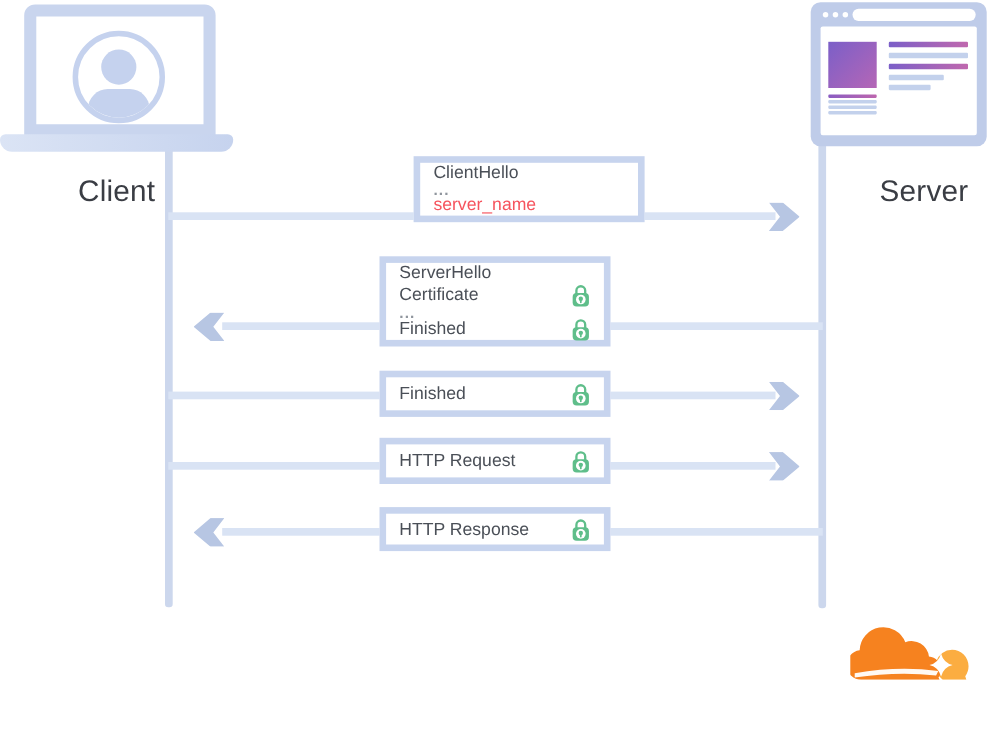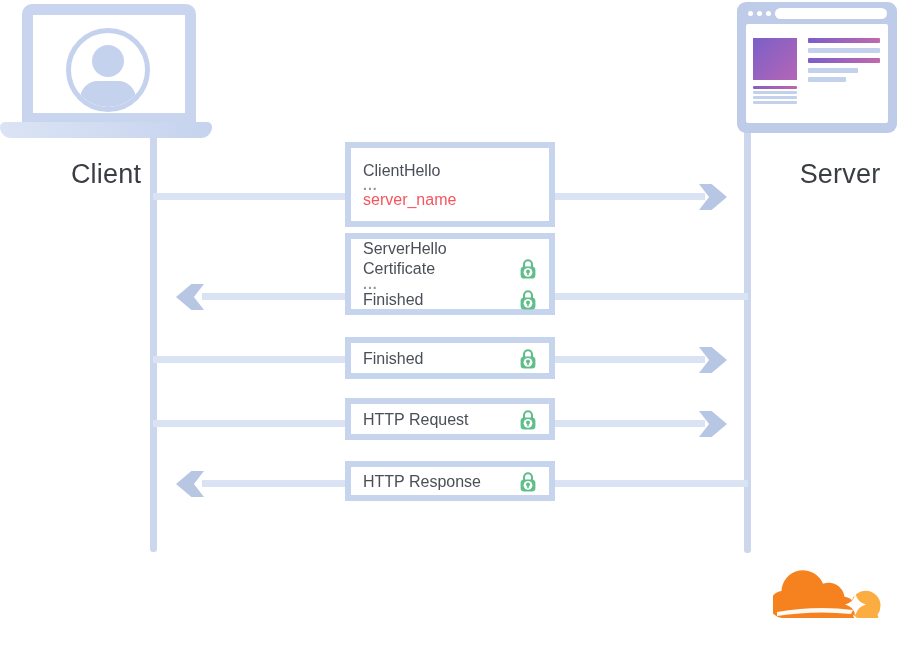--- a/index.html
+++ b/index.html
@@ -69,21 +69,21 @@
   .arrow.left .shaft{left:26px;width:546px;}
   .arrow.left .head{left:0;clip-path:polygon(100% 0,55% 0,0 50%,55% 100%,100% 100%,64% 50%);}
   .arrow-1{top:184px;} .arrow-2{top:284px;} .arrow-3{top:347px;} .arrow-4{top:411px;} .arrow-5{top:471px;}
   
   .msg-box{
     position:absolute;left:345px;width:210px;box-sizing:border-box;z-index:2;
     border:6px solid #c7d4ee;background:#fff;
     display:flex;flex-direction:column;justify-content:center;
     padding:3px 12px;
   }
-  .box-1{top:142px;height:85px;}
+  .box-1{top:142px;height:60px;margin-left:31px;}
   .box-2{top:233px;height:82px;}
   .box-3{top:337px;height:42px;}
   .box-4{top:398px;height:42px;}
   .box-5{top:461px;height:40px;}
   .msg-line{display:flex;align-items:center;font-size:16px;line-height:19px;color:#4a4f57;}
   .msg-line.muted{color:#8f959d;line-height:10px;font-weight:bold;letter-spacing:1px;font-size:14px;}
   .msg-line.red{color:#f6545e;}
   .lock{margin-left:auto;flex:0 0 auto;display:block;}
   
   .cf-logo{position:absolute;left:680px;top:566px;width:210px;height:86px;z-index:3;}

